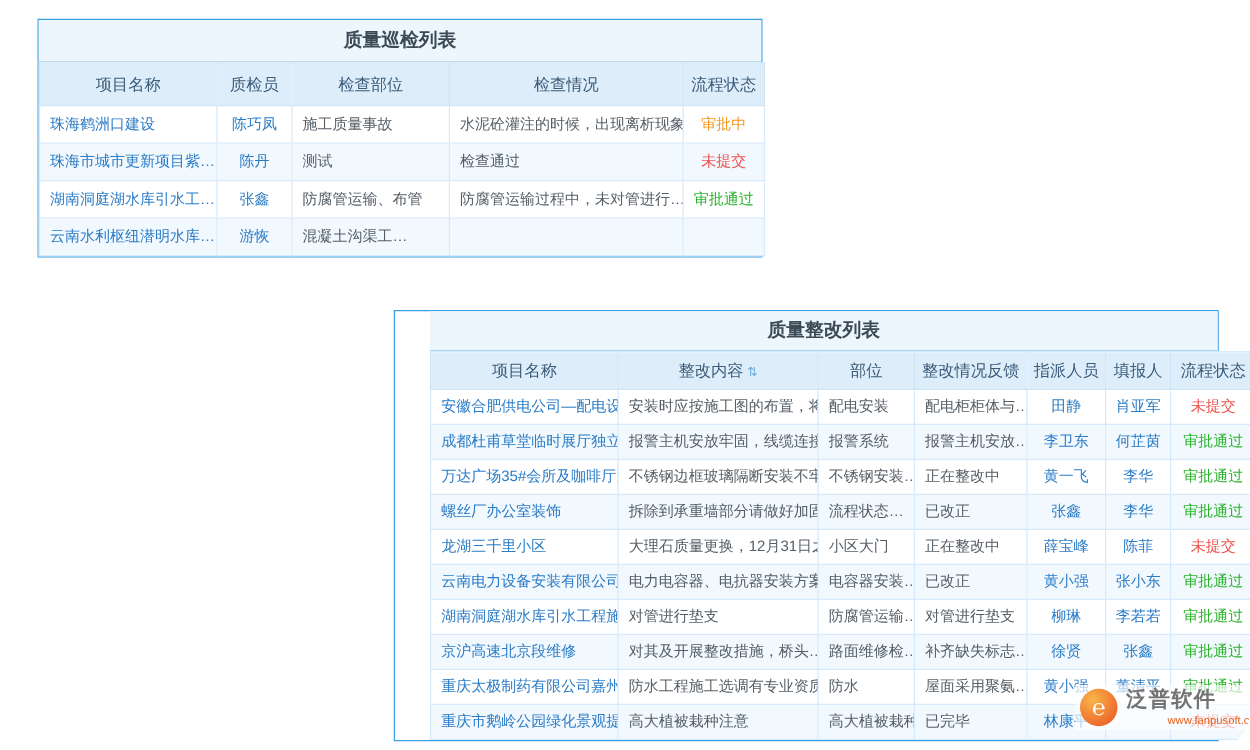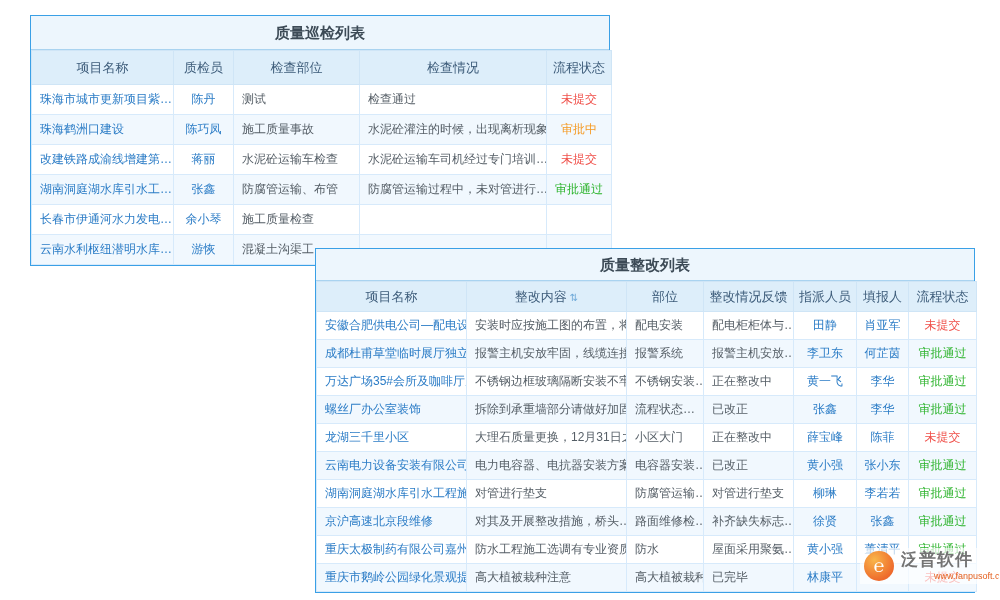--- a/index.html
+++ b/index.html
@@ -5,21 +5,21 @@
   html,body{margin:0;padding:0;}
   .screen{
     position:relative;width:1000px;height:600px;background:#ffffff;overflow:hidden;
     font-family:"Liberation Sans","DejaVu Sans",sans-serif;
     border-radius:31px;
   }
   .panel{
     position:absolute;background:#ffffff;border:1px solid #3aa0e6;box-sizing:border-box;
   }
   .panel-t1{left:30px;top:15px;width:580px;z-index:1;}
-  .panel-t2{left:315px;top:248px;width:660px;z-index:2;}
+  .panel-t2{left:315px;top:248px;width:660px;z-index:2;padding-left:28px;}
   .panel-title{
     text-align:center;background:#edf6fd;border-bottom:1px solid #a9d3f0;
     color:#3c4a56;font-weight:bold;font-size:15px;
   }
   .panel-t1 .panel-title{height:33px;line-height:33px;}
   .panel-t2 .panel-title{height:31px;line-height:31px;}
   table{width:100%;border-collapse:collapse;table-layout:fixed;background:#fff;}
   th{
     background:#ddeefa;color:#3d5c7a;font-weight:400;font-size:13px;
     border:1px solid #cfe5f6;padding:0 2px;white-space:nowrap;overflow:hidden;text-align:center;
@@ -68,53 +68,39 @@
           <tr>
             <th><span>项目名称</span></th>
             <th><span>质检员</span></th>
             <th><span>检查部位</span></th>
             <th><span>检查情况</span></th>
             <th><span>流程状态</span></th>
           </tr>
         </thead>
       <tbody>
           <tr>
-            <td class="cell-project">珠海市城市更新项目紫…</td>
-            <td class="cell-person">陈丹</td>
-            <td class="cell-text">测试</td>
-            <td class="cell-text">检查通过</td>
-            <td class="cell-status" style="color: rgb(240, 80, 74);">未提交</td>
-          </tr>
-          <tr>
             <td class="cell-project">珠海鹤洲口建设</td>
             <td class="cell-person">陈巧凤</td>
             <td class="cell-text">施工质量事故</td>
             <td class="cell-text">水泥砼灌注的时候，出现离析现象</td>
             <td class="cell-status" style="color: rgb(245, 154, 35);">审批中</td>
           </tr>
           <tr>
-            <td class="cell-project">改建铁路成渝线增建第…</td>
-            <td class="cell-person">蒋丽</td>
-            <td class="cell-text">水泥砼运输车检查</td>
-            <td class="cell-text">水泥砼运输车司机经过专门培训…</td>
+            <td class="cell-project">珠海市城市更新项目紫…</td>
+            <td class="cell-person">陈丹</td>
+            <td class="cell-text">测试</td>
+            <td class="cell-text">检查通过</td>
             <td class="cell-status" style="color: rgb(240, 80, 74);">未提交</td>
           </tr>
           <tr>
             <td class="cell-project">湖南洞庭湖水库引水工…</td>
             <td class="cell-person">张鑫</td>
             <td class="cell-text">防腐管运输、布管</td>
             <td class="cell-text">防腐管运输过程中，未对管进行…</td>
             <td class="cell-status" style="color: rgb(43, 179, 43);">审批通过</td>
-          </tr>
-          <tr>
-            <td class="cell-project">长春市伊通河水力发电…</td>
-            <td class="cell-person">余小琴</td>
-            <td class="cell-text">施工质量检查</td>
-            <td class="cell-text"></td>
-            <td class="cell-status"></td>
           </tr>
           <tr>
             <td class="cell-project">云南水利枢纽潜明水库…</td>
             <td class="cell-person">游恢</td>
             <td class="cell-text">混凝土沟渠工…</td>
             <td class="cell-text"></td>
             <td class="cell-status"></td>
           </tr>
         </tbody>
     </table>

